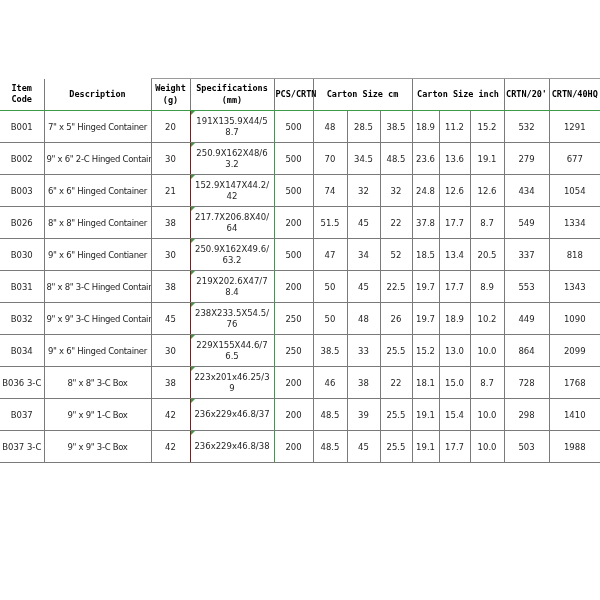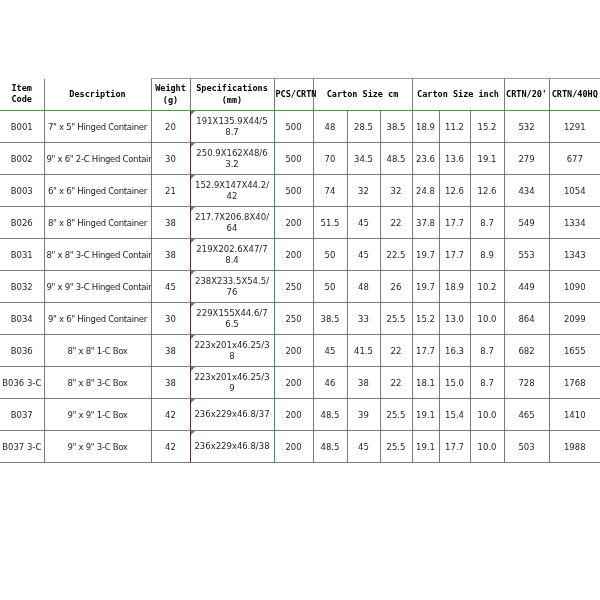--- a/index.html
+++ b/index.html
@@ -146,20 +146,35 @@
           <td>51.5</td>
           <td>45</td>
           <td>22</td>
           <td>37.8</td>
           <td>17.7</td>
           <td>8.7</td>
           <td>549</td>
           <td>1334</td>
         </tr>
         <tr>
+          <td>B030</td>
+          <td class="desc">9" x 6" Hinged Contianer</td>
+          <td>30</td>
+          <td class="spec">250.9X162X49.6/63.2</td>
+          <td>500</td>
+          <td>47</td>
+          <td>34</td>
+          <td>52</td>
+          <td>18.5</td>
+          <td>13.4</td>
+          <td>20.5</td>
+          <td>337</td>
+          <td>818</td>
+        </tr>
+        <tr>
           <td>B031</td>
           <td class="desc">8" x 8" 3-C Hinged Container</td>
           <td>38</td>
           <td class="spec">219X202.6X47/78.4</td>
           <td>200</td>
           <td>50</td>
           <td>45</td>
           <td>22.5</td>
           <td>19.7</td>
           <td>17.7</td>
@@ -191,35 +206,20 @@
           <td>38.5</td>
           <td>33</td>
           <td>25.5</td>
           <td>15.2</td>
           <td>13.0</td>
           <td>10.0</td>
           <td>864</td>
           <td>2099</td>
         </tr>
         <tr>
-          <td>B036</td>
-          <td class="desc">8" x 8" 1-C Box</td>
-          <td>38</td>
-          <td class="spec">223x201x46.25/38</td>
-          <td>200</td>
-          <td>45</td>
-          <td>41.5</td>
-          <td>22</td>
-          <td>17.7</td>
-          <td>16.3</td>
-          <td>8.7</td>
-          <td>682</td>
-          <td>1655</td>
-        </tr>
-        <tr>
           <td>B036 3-C</td>
           <td class="desc">8" x 8" 3-C Box</td>
           <td>38</td>
           <td class="spec">223x201x46.25/39</td>
           <td>200</td>
           <td>46</td>
           <td>38</td>
           <td>22</td>
           <td>18.1</td>
           <td>15.0</td>
@@ -232,21 +232,21 @@
           <td class="desc">9" x 9" 1-C Box</td>
           <td>42</td>
           <td class="spec">236x229x46.8/37</td>
           <td>200</td>
           <td>48.5</td>
           <td>39</td>
           <td>25.5</td>
           <td>19.1</td>
           <td>15.4</td>
           <td>10.0</td>
-          <td>465</td>
+          <td>298</td>
           <td>1410</td>
         </tr>
         <tr>
           <td>B037 3-C</td>
           <td class="desc">9" x 9" 3-C Box</td>
           <td>42</td>
           <td class="spec">236x229x46.8/38</td>
           <td>200</td>
           <td>48.5</td>
           <td>45</td>

